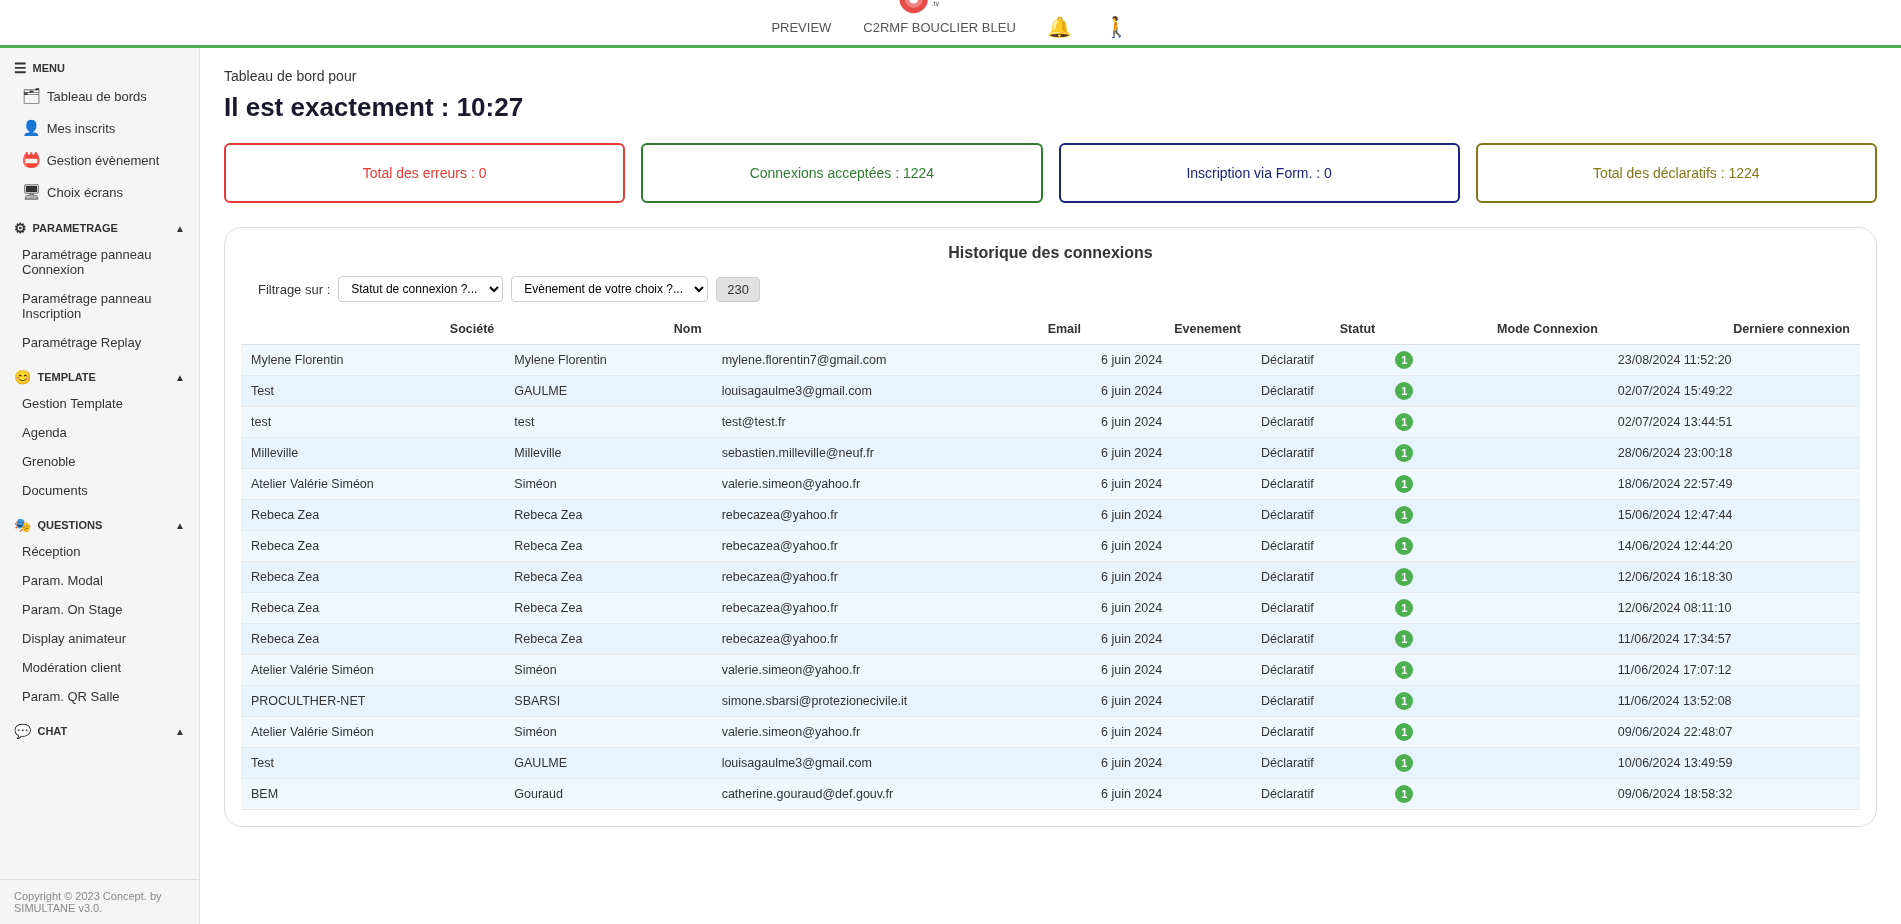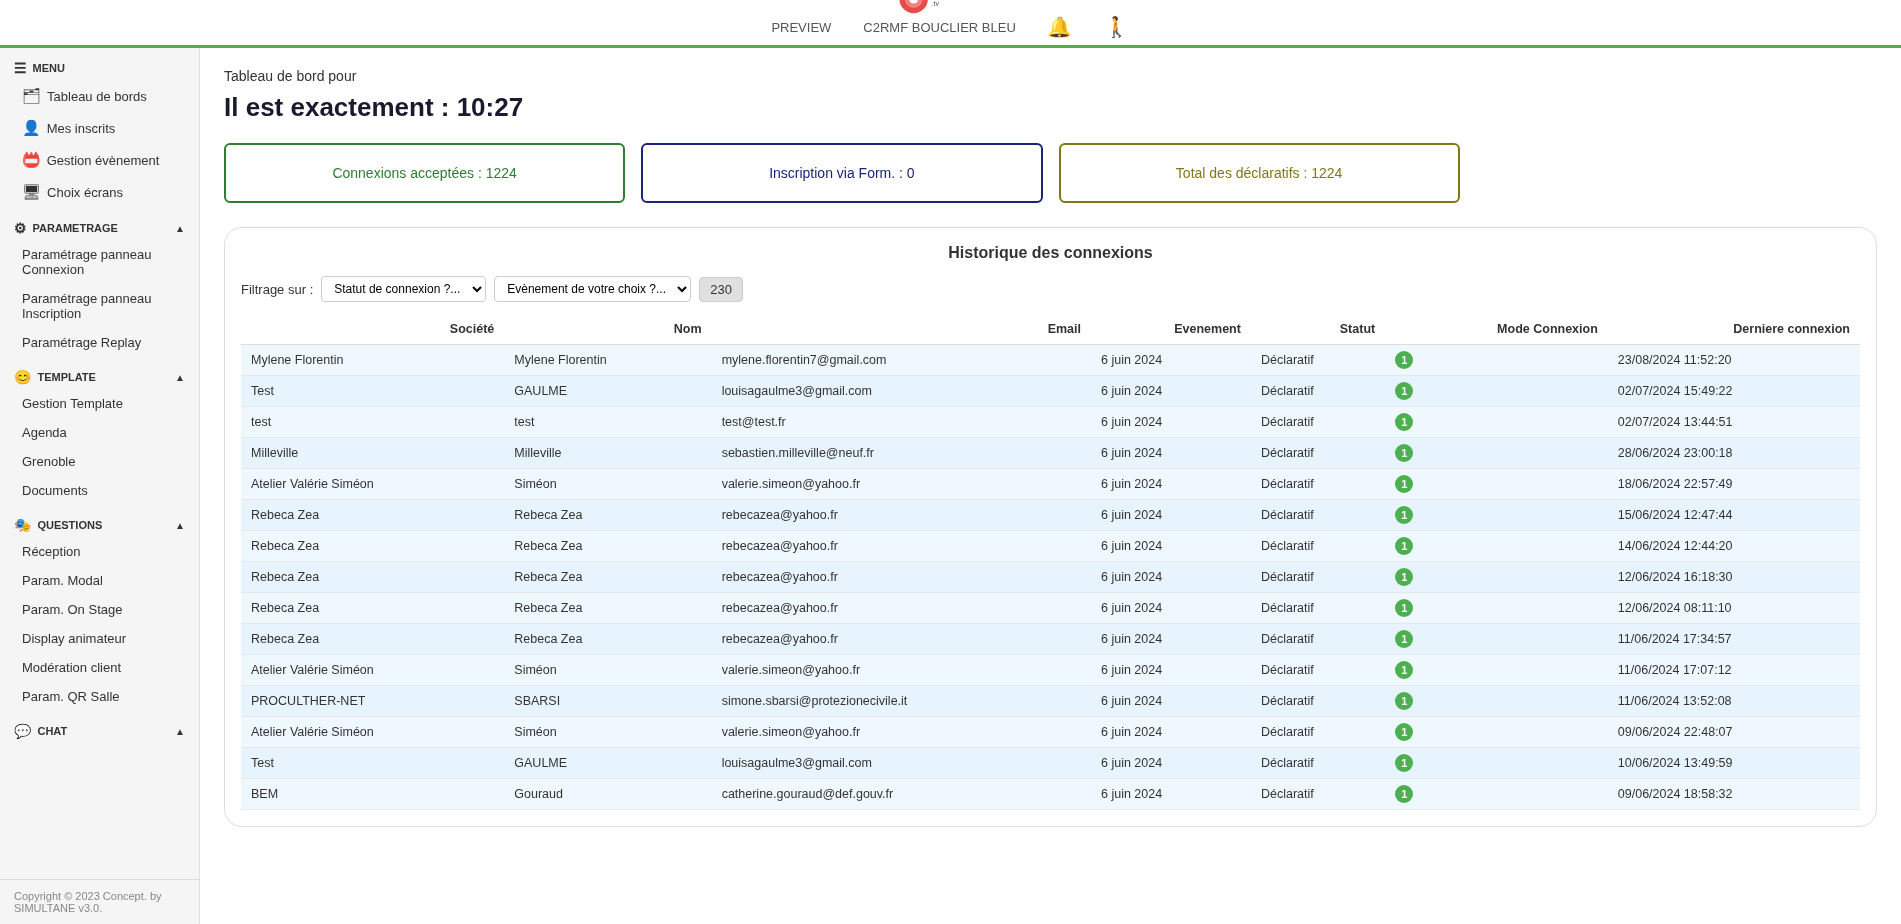--- a/index.html
+++ b/index.html
@@ -108,21 +108,21 @@
       text-align: center;
       margin-bottom: 14px;
       color: #333;
     }
     .filter-row {
       display: flex;
       align-items: center;
       gap: 8px;
       margin-bottom: 12px;
     }
-    .filter-label { font-size: 13px; color: #333; }
+    .filter-label { font-size: 13px; color: #333; margin-left: 17px; }
     .filter-select {
       border: 1px solid #ccc;
       border-radius: 4px;
       padding: 4px 8px;
       font-size: 12px;
       background: #fff;
       cursor: pointer;
     }
     .filter-count {
       background: #e0e0e0;
@@ -277,20 +277,23 @@
     <div class="sidebar-footer">
       <span>Copyright © 2023 Concept. by SIMULTANE v3.0.</span>
     </div>
   </div>
 
   <div class="main">
     <p class="page-subtitle">Tableau de bord pour</p>
     <h1 class="page-title">Il est exactement : 10:27</h1>
 
     <div class="stats-row">
+      <div class="stat-card red">
+        <span>Total des erreurs : 0</span>
+      </div>
       <div class="stat-card green">
         <span>Connexions acceptées : 1224</span>
       </div>
       <div class="stat-card blue">
         <span>Inscription via Form. : 0</span>
       </div>
       <div class="stat-card olive">
         <span>Total des déclaratifs : 1224</span>
       </div>
     </div>

